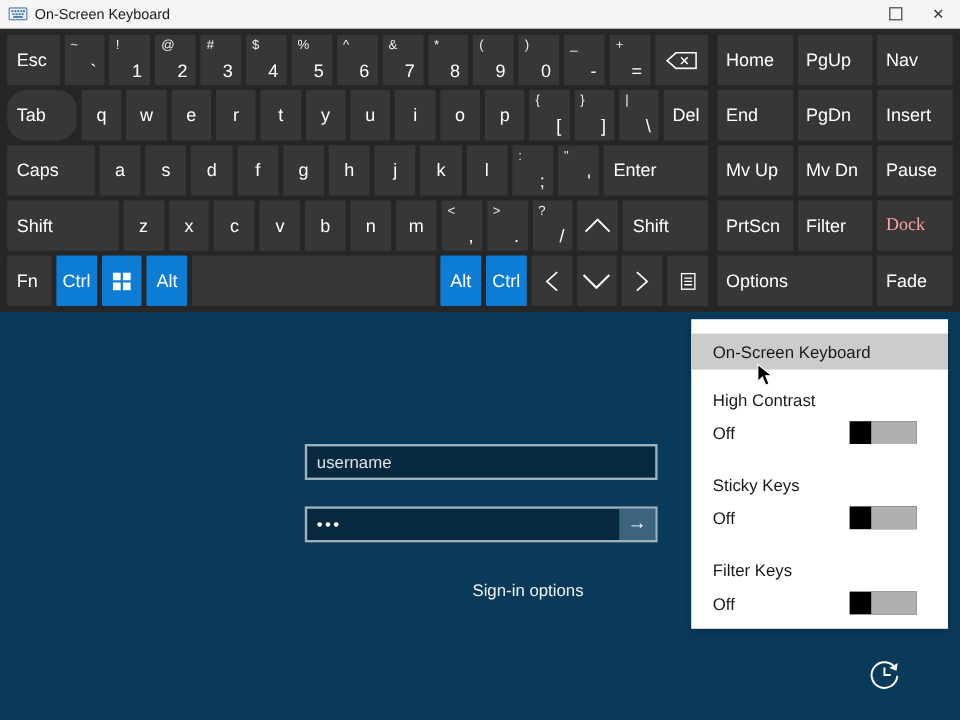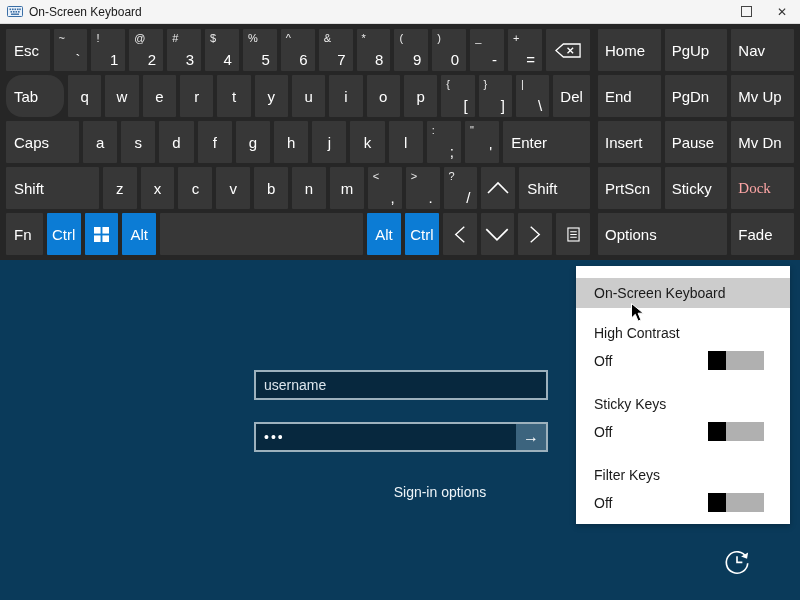--- a/index.html
+++ b/index.html
@@ -374,36 +374,36 @@
         <div class="key">
           <span>Nav</span>
         </div>
         <div class="key">
           <span>End</span>
         </div>
         <div class="key">
           <span>PgDn</span>
         </div>
         <div class="key">
+          <span>Insert</span>
+        </div>
+        <div class="key">
           <span>Mv Up</span>
         </div>
         <div class="key">
-          <span>Insert</span>
+          <span>Mv Dn</span>
         </div>
         <div class="key">
           <span>Pause</span>
         </div>
         <div class="key">
-          <span>Mv Dn</span>
-        </div>
-        <div class="key">
           <span>PrtScn</span>
         </div>
         <div class="key">
-          <span>Sticky</span>
+          <span>Filter</span>
         </div>
         <div class="key disabled">
           <span>Dock</span>
         </div>
         <div class="key left" style="grid-column: span 2;">
           <span>Options</span>
         </div>
         <div class="key">
           <span>Fade</span>
         </div>

